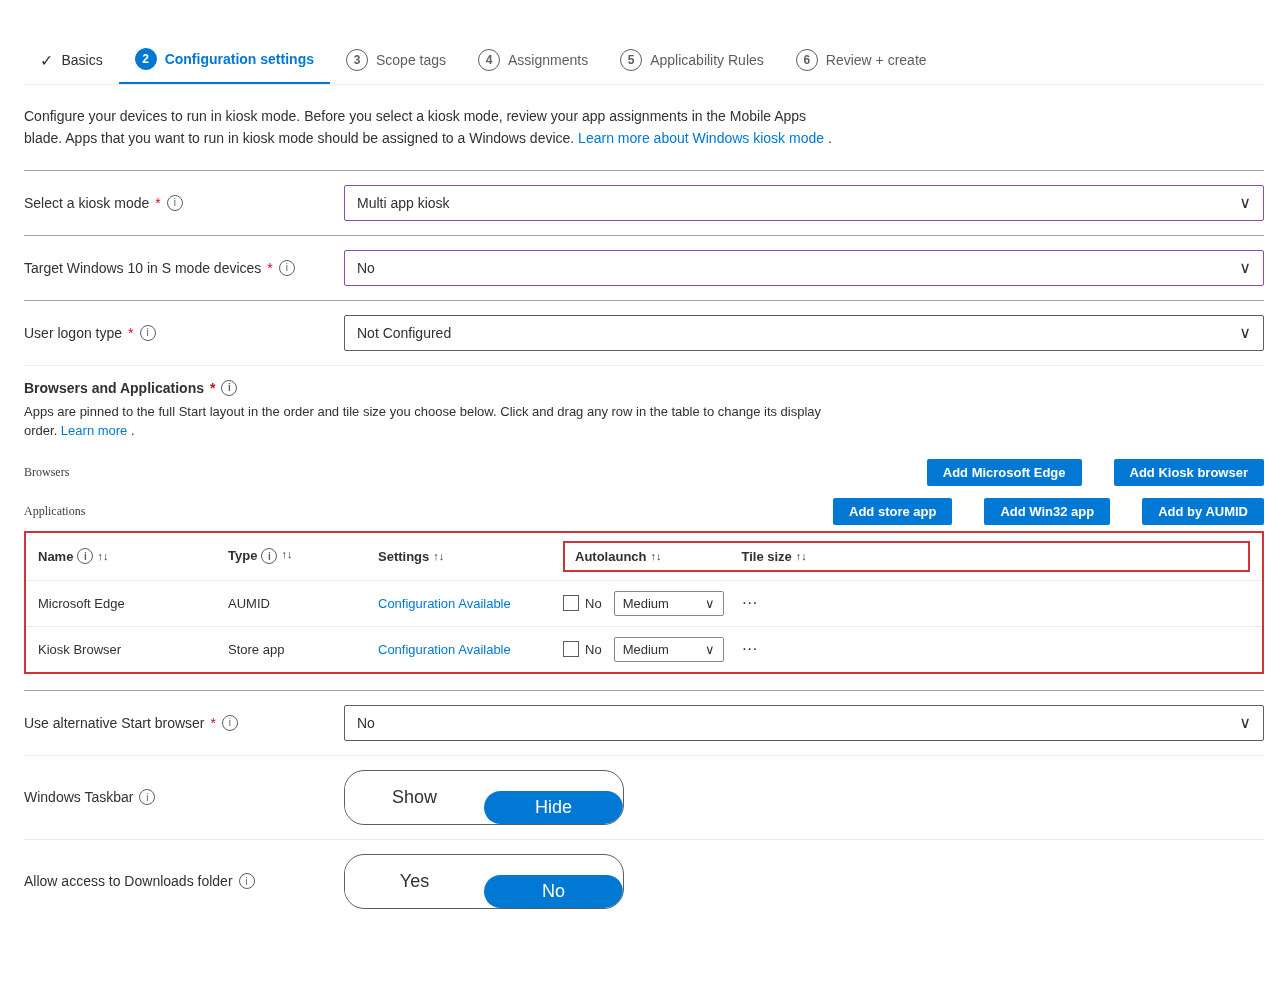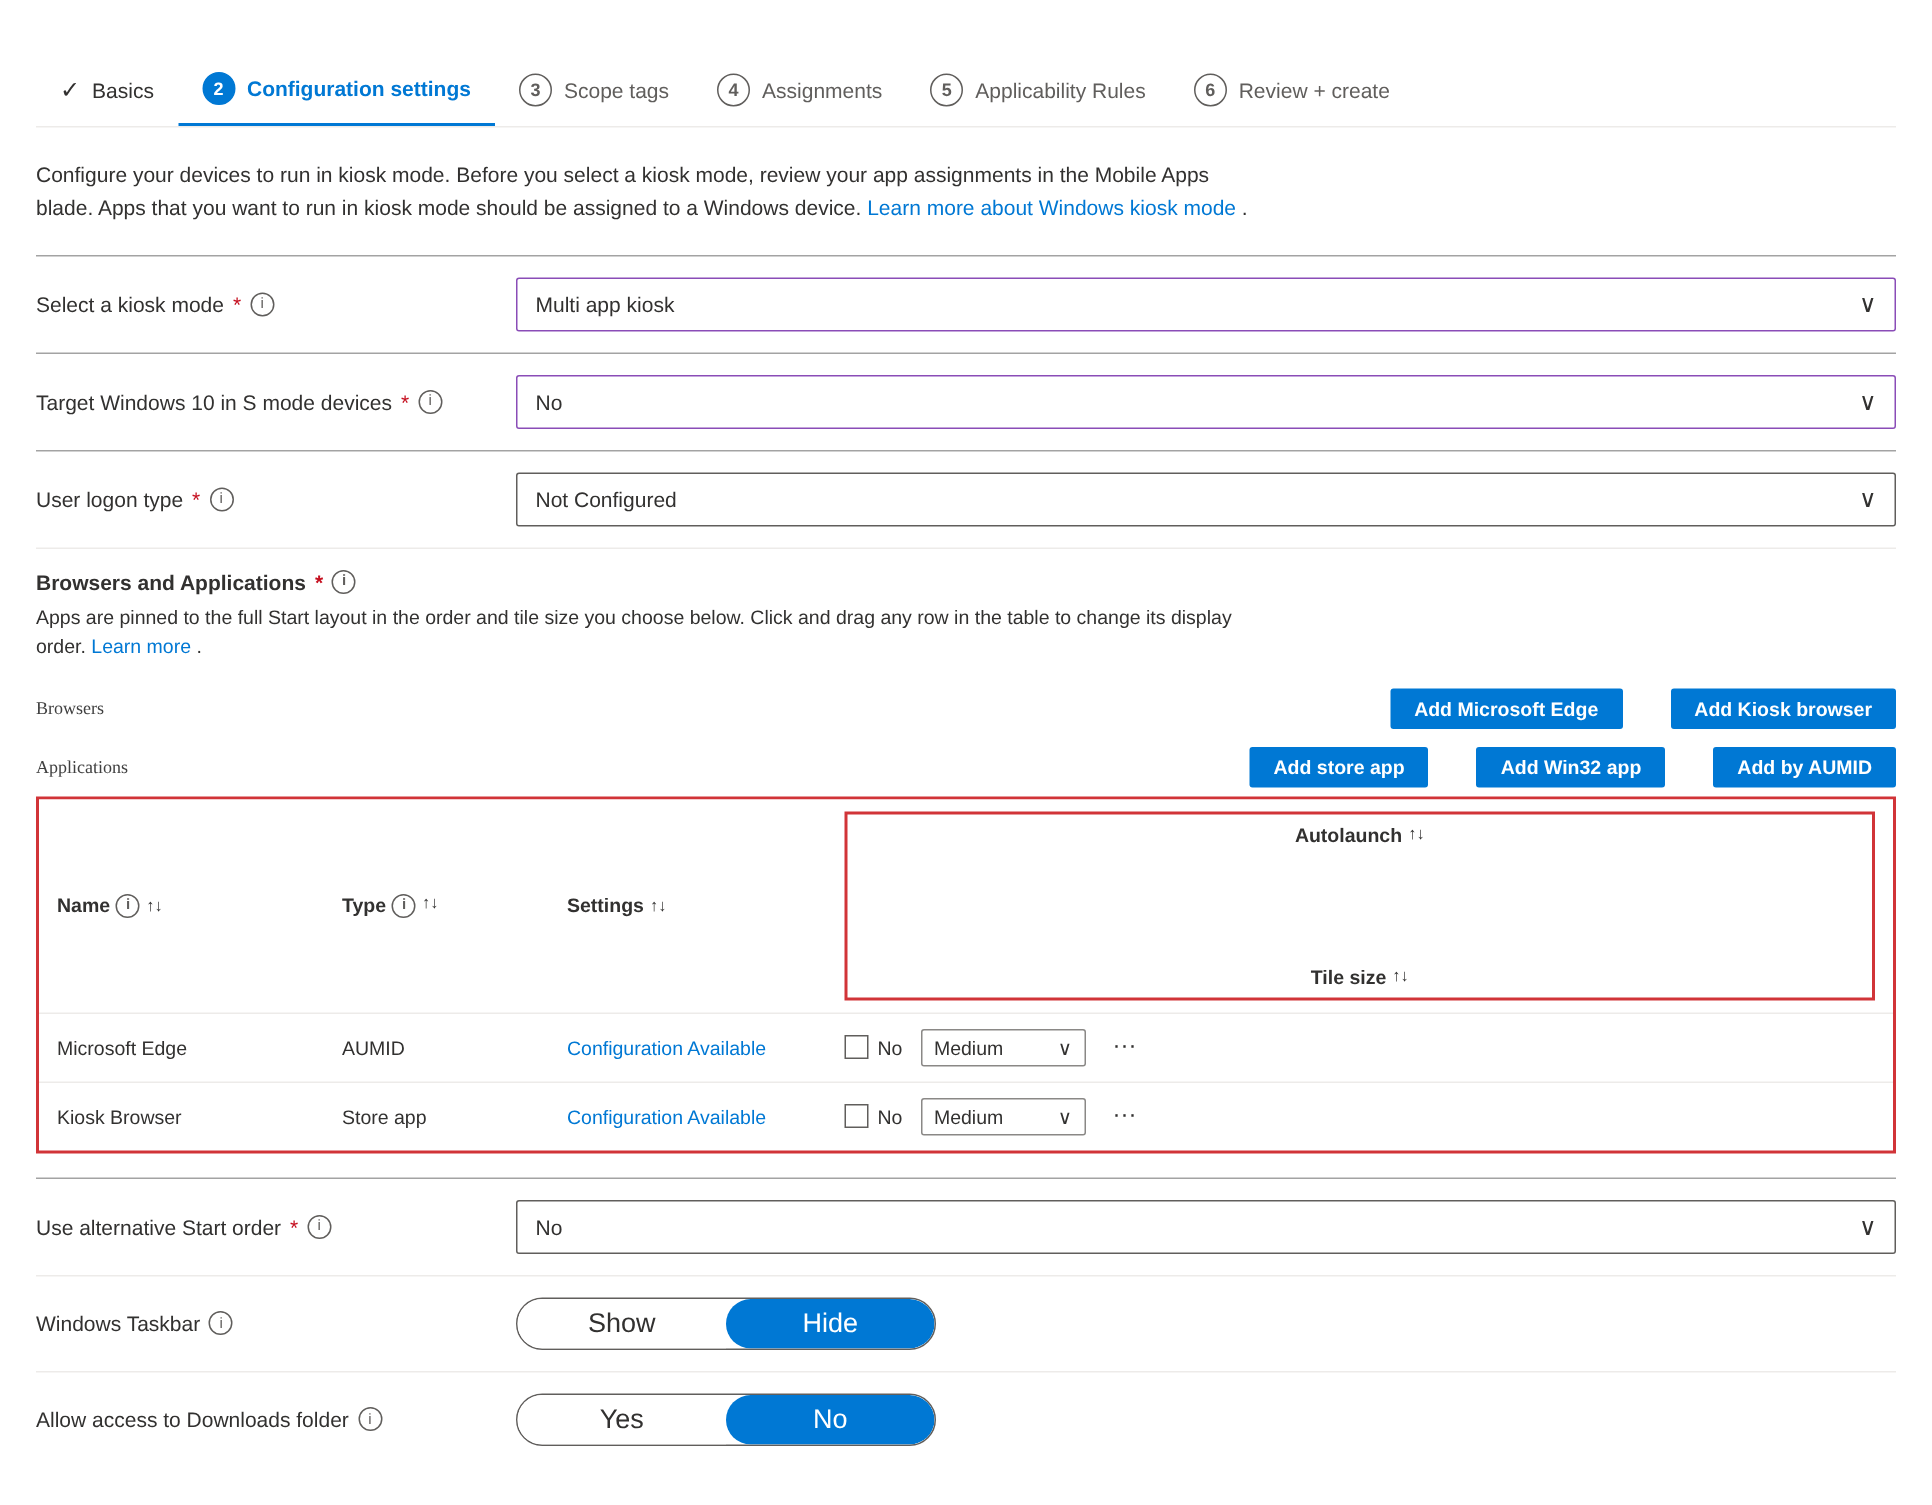--- a/index.html
+++ b/index.html
@@ -40,21 +40,21 @@
     .btn-blue { background: #0078d4; color: #fff; border: none; padding: 6px 16px; font-size: 13px; font-weight: 600; cursor: pointer; border-radius: 2px; white-space: nowrap; margin-left: 24px; }
     .config-link { color: #0078d4; text-decoration: none; cursor: pointer; }
     .checkbox { width: 16px; height: 16px; border: 1.5px solid #605e5c; background: #fff; cursor: pointer; display: inline-block; }
     .tile-dropdown { display: flex; align-items: center; justify-content: space-between; padding: 4px 8px; border: 1px solid #8a8886; border-radius: 2px; min-width: 110px; cursor: pointer; background: #fff; font-size: 13px; gap: 8px; }
     .more-icon { font-size: 16px; color: #323130; cursor: pointer; margin-left: 6px; }
     .toggle-row { display: flex; align-items: center; padding: 14px 0; border-top: 1px solid #edebe9; }
     .toggle-label { min-width: 320px; font-size: 14px; color: #323130; display: flex; align-items: center; gap: 6px; }
     .toggle-wrap { flex: 1; }
     .toggle-control { display: flex; align-items: center; border: 1.5px solid #605e5c; border-radius: 20px; overflow: hidden; width: 280px; }
     .toggle-option { flex: 1; text-align: center; padding: 6px 12px; font-size: 18px; cursor: pointer; background: #fff; color: #323130; }
-    .toggle-option.active { background: #0078d4; color: #fff; border-radius: 18px; }
+    .toggle-option.active { background: #0078d4; color: #fff; border-radius: 18px; margin-top: 20px; }
     
     .table-outer { border: 2px solid #d13438; }
   </style>
 </head>
 <body>
 
 <div class="page-container">
 
 
   <div class="wizard-nav">
@@ -179,21 +179,21 @@
           <div style="display:flex;align-items:flex-start;gap:4px;">
             <span>Type</span>
             <span class="info-icon" style="font-size:10px;">i</span>
             <span style="font-size:11px;cursor:pointer;">↑↓</span>
           </div>
           <div style="display:flex;align-items:center;gap:4px;">
             <span>Settings</span>
             <span style="font-size:11px;cursor:pointer;">↑↓</span>
           </div>
 
-          <div style="display:flex;align-items:center;border:2px solid #d13438;padding:6px 10px;gap:80px;flex-direction:column;">
+          <div style="display:flex;align-items:center;border:2px solid #d13438;padding:6px 10px;gap:80px;">
             <div style="display:flex;align-items:center;gap:4px;">
               <span>Autolaunch</span>
               <span style="font-size:11px;cursor:pointer;">↑↓</span>
             </div>
             <div style="display:flex;align-items:center;gap:4px;">
               <span>Tile size</span>
               <span style="font-size:11px;cursor:pointer;">↑↓</span>
             </div>
           </div>
         </div>
@@ -230,21 +230,21 @@
             </div>
             <span class="more-icon">···</span>
           </div>
         </div>
       </div>
     </div>
   </div>
 
   <div class="form-row">
     <div class="form-label">
-      <span>Use alternative Start order</span>
+      <span>Use alternative Start browser</span>
       <span class="required">*</span>
       <span class="info-icon" title="More info">i</span>
     </div>
     <div class="form-control-wrap">
       <div class="dropdown normal">
         <span>No</span>
         <span class="dropdown-arrow">∨</span>
       </div>
     </div>
   </div>

